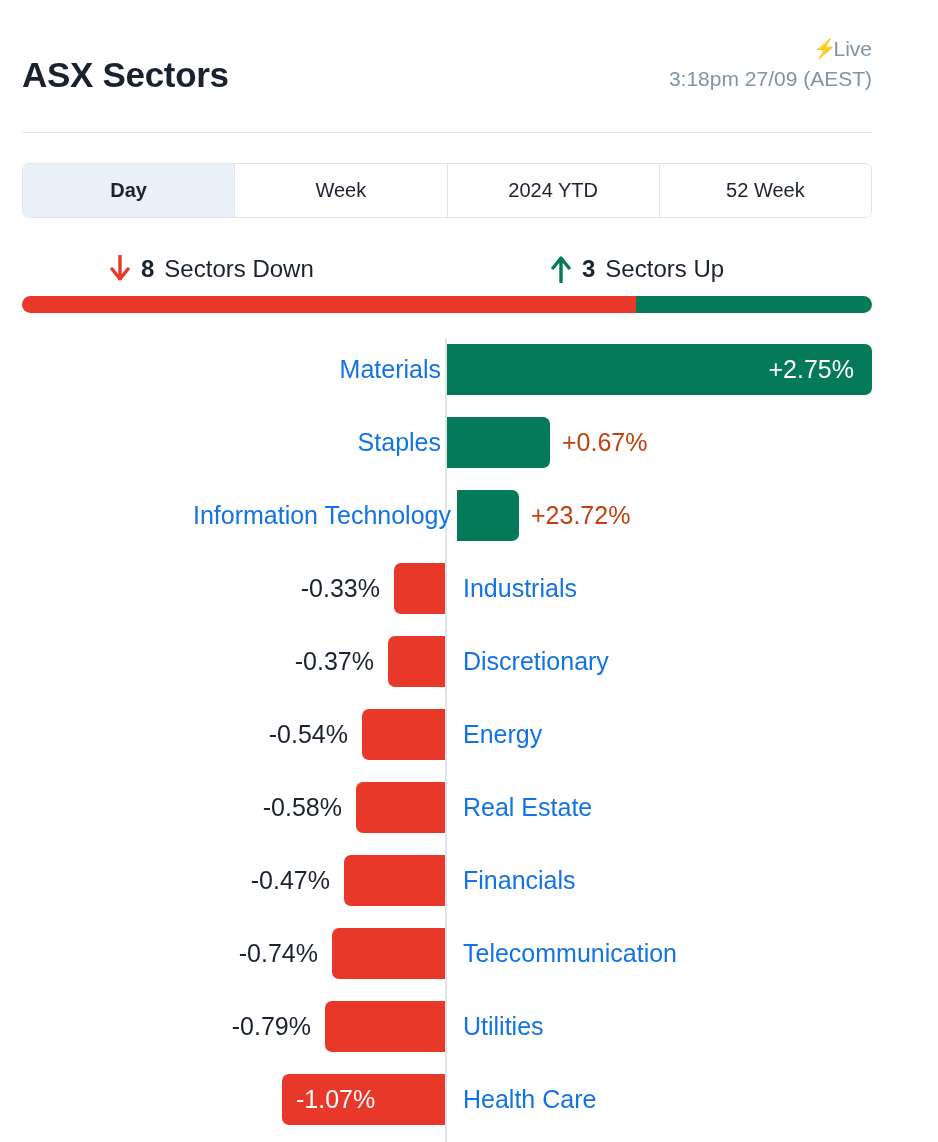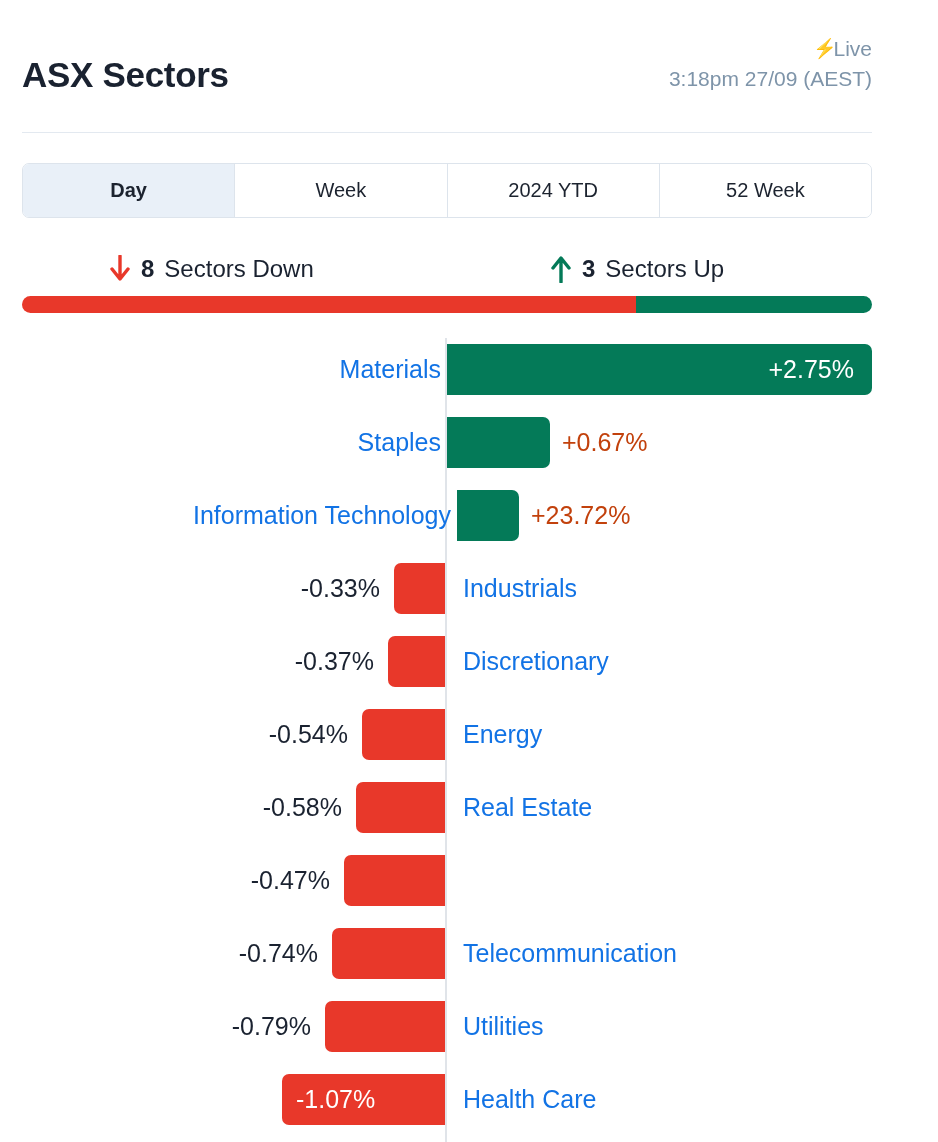--- a/index.html
+++ b/index.html
@@ -356,20 +356,21 @@
           <div class="sector-name right">Energy</div>
           <div class="value outside-left" style="right: 590px;">-0.54%</div>
         </div>
         <div class="row" style="top: 444px;">
           <div class="bar neg" style="width: 89px; left: 356px;"></div>
           <div class="sector-name right">Real Estate</div>
           <div class="value outside-left" style="right: 596px;">-0.58%</div>
         </div>
         <div class="row" style="top: 517px;">
           <div class="bar neg" style="width: 101px; left: 344px;"></div>
+          <div class="sector-name right">Financials</div>
           <div class="value outside-left" style="right: 608px;">-0.47%</div>
         </div>
         <div class="row" style="top: 590px;">
           <div class="bar neg" style="width: 113px; left: 332px;"></div>
           <div class="sector-name right">Telecommunication</div>
           <div class="value outside-left" style="right: 620px;">-0.74%</div>
         </div>
         <div class="row" style="top: 663px;">
           <div class="bar neg" style="width: 120px; left: 325px;"></div>
           <div class="sector-name right">Utilities</div>

